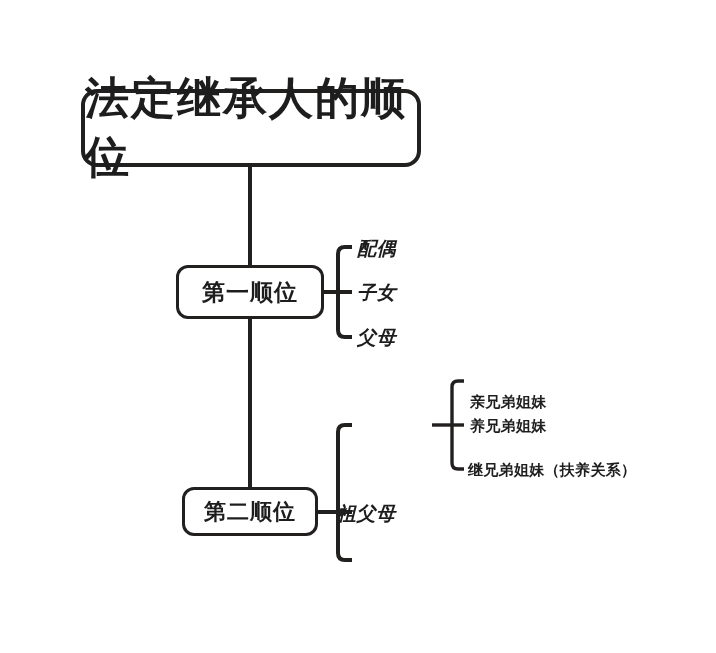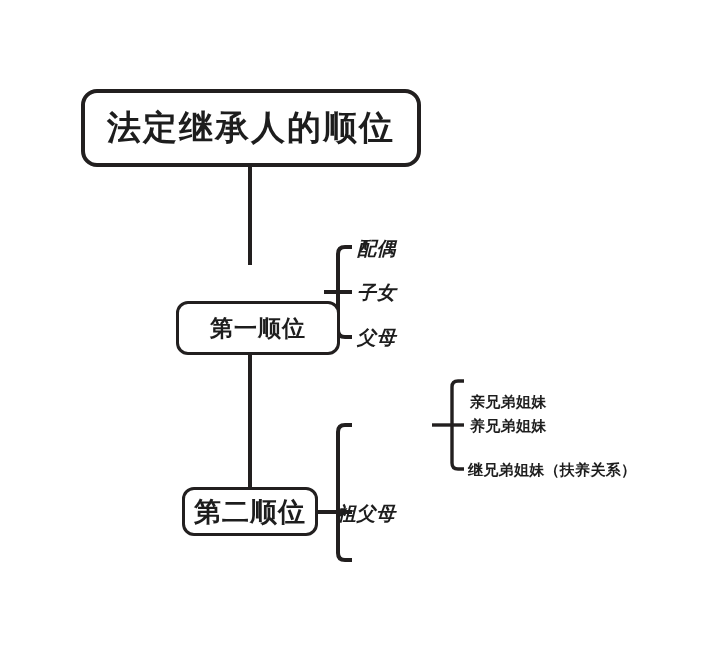--- a/index.html
+++ b/index.html
@@ -41,37 +41,36 @@
     color: #1d1d1d;
     letter-spacing: 1px;
   }
   #node-title {
     left: 81px;
     top: 89px;
     width: 340px;
     height: 78px;
     border-width: 4.5px;
     border-radius: 16px;
-    font-size: 34px;
+    font-size: 44px;
     letter-spacing: 2px;
   }
   #node-tier-1 {
     left: 176px;
     top: 265px;
-    width: 164px;
+    width: 148px;
     height: 54px;
     font-size: 23px;
-    margin-top: 36px;
   }
   #node-tier-2 {
     left: 182px;
     top: 487px;
     width: 136px;
     height: 49px;
-    font-size: 27px;
+    font-size: 22px;
   }
   .leaf-label {
     position: absolute;
     font-weight: bold;
     font-size: 19px;
     color: #1d1d1d;
     white-space: nowrap;
     letter-spacing: 0.5px;
     transform: translateY(-50%);
     font-style: italic;

